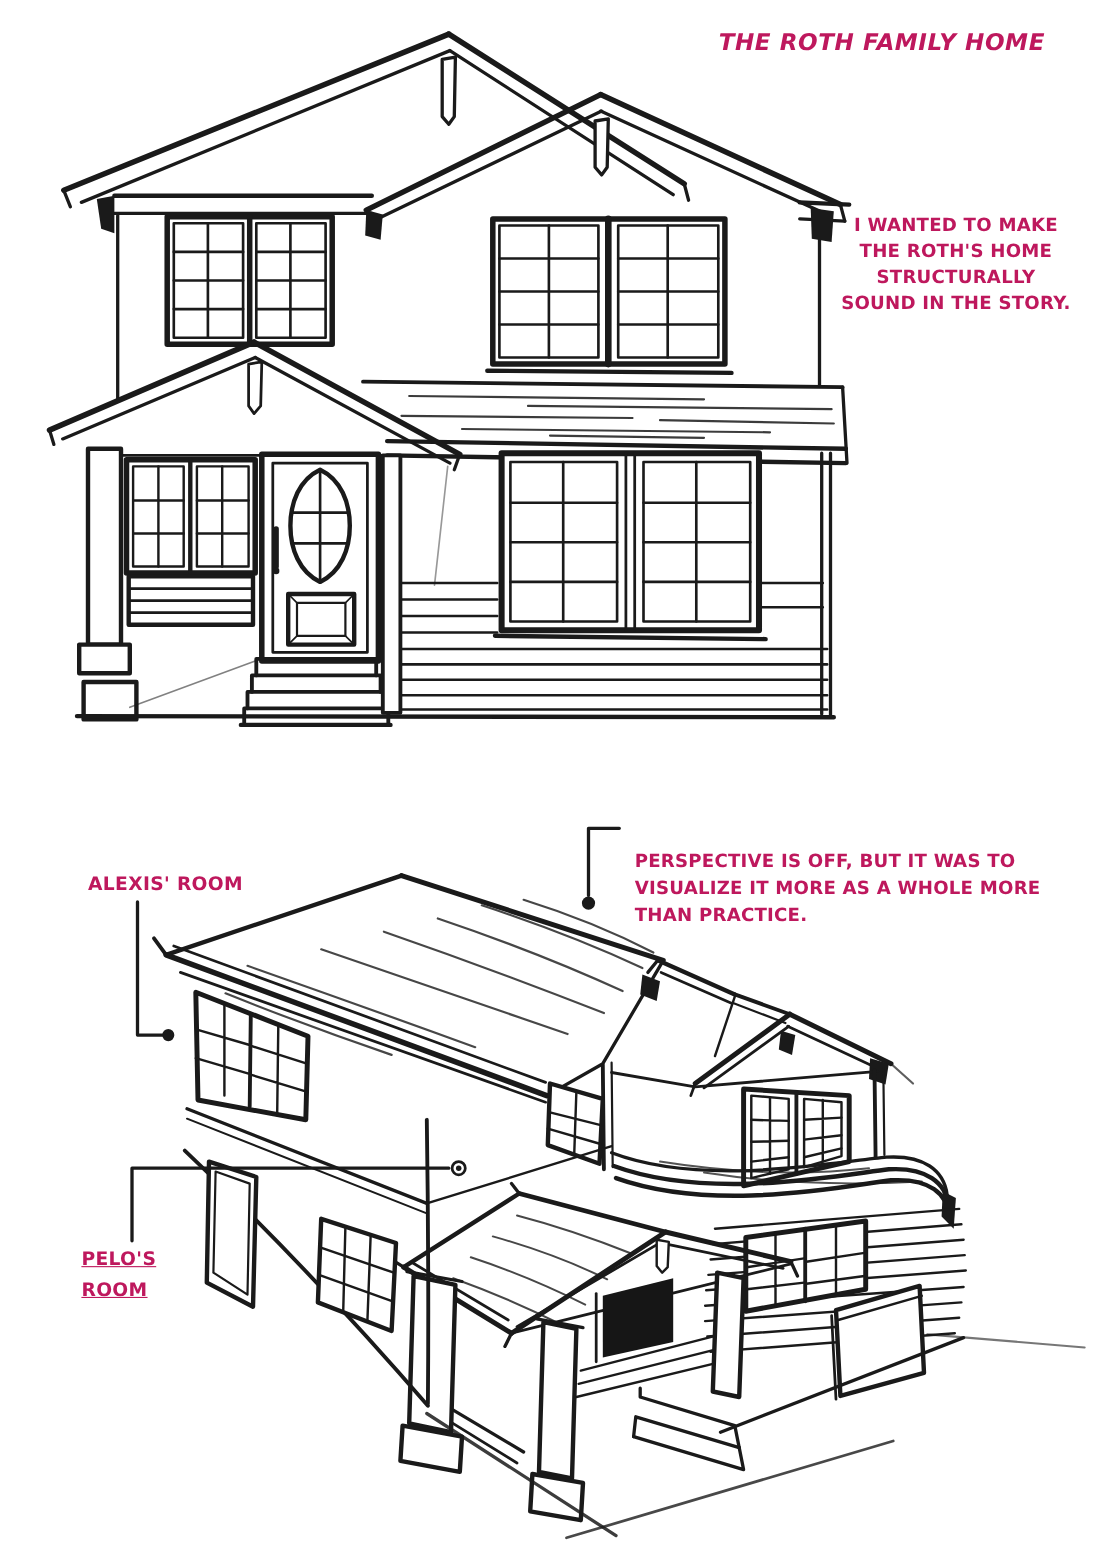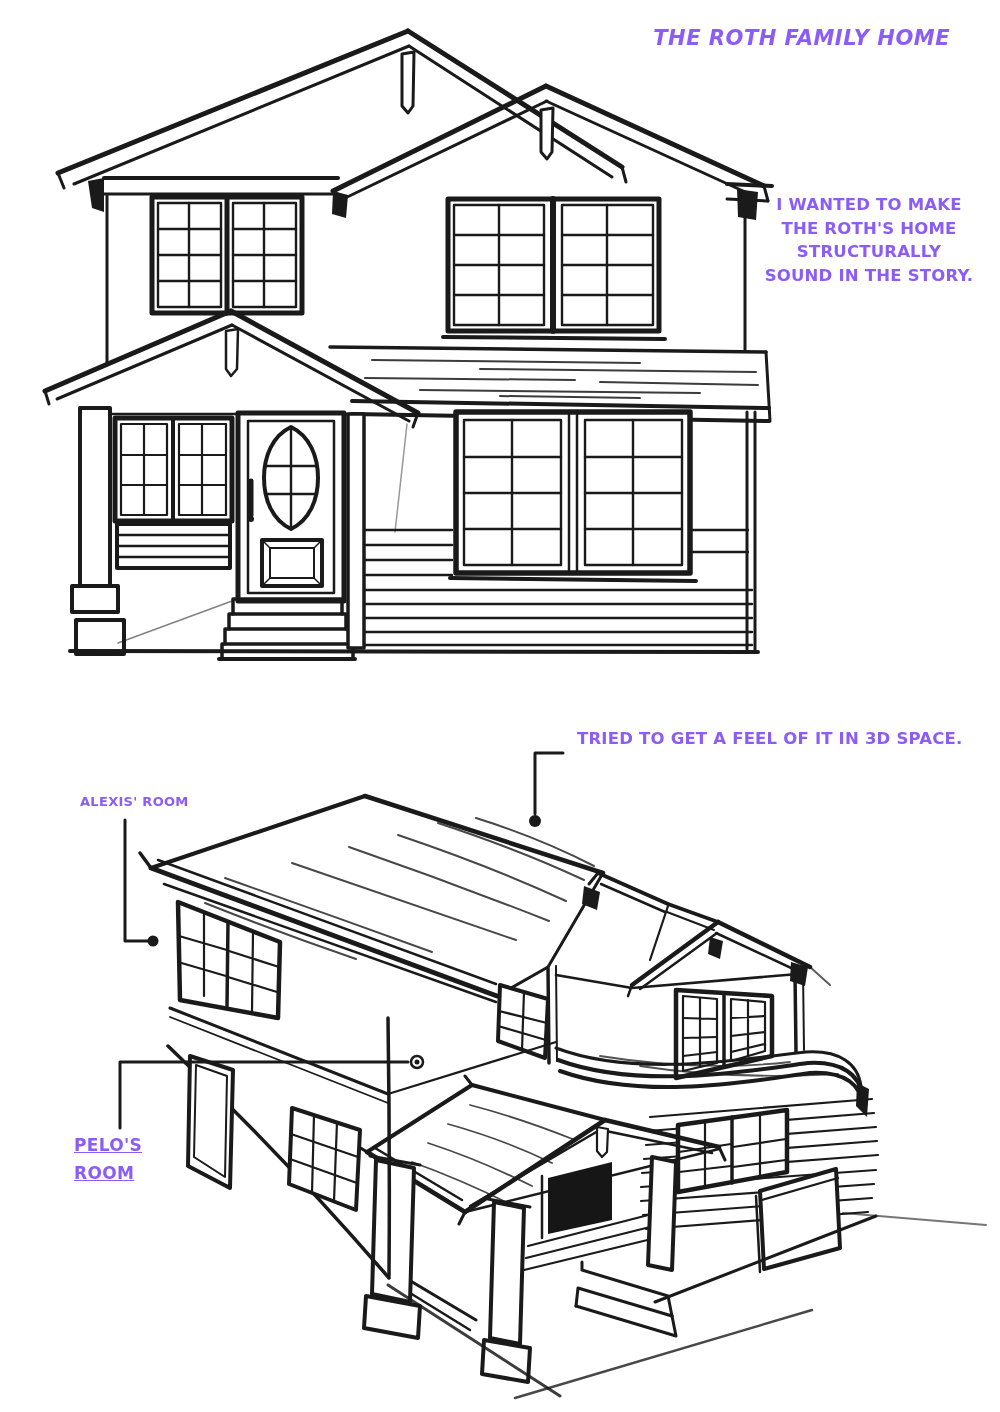--- a/index.html
+++ b/index.html
@@ -1,31 +1,31 @@
 <!DOCTYPE html>
 <html><head>
 <meta charset="utf-8">
 <style>
   html,body{margin:0;padding:0;background:#e8e8e8;}
   .page{
     position:relative;width:1000px;height:1412px;background:#ffffff;
     overflow:hidden;font-family:"DejaVu Sans",sans-serif;color:#1a1a1a;
   }
   .page svg{position:absolute;left:0;top:0;}
-  .txt{position:absolute;font-weight:700;white-space:pre-line;color:#8b5cf6;}
+  .txt{position:absolute;font-weight:700;white-space:pre-line;color:#be185d;}
   .title{
     left:620px;top:26px;width:330px;text-align:right;
     font-size:21px;font-style:italic;letter-spacing:.5px;
   }
   .note-right{left:758px;width:222px;text-align:center;font-size:16.5px;line-height:23.5px;letter-spacing:.2px;}
   .note-intro{top:193px;text-align:center;}
   .note-history{top:310px;}
   .note-3d{left:577px;top:729px;width:420px;font-size:16.5px;letter-spacing:.2px;}
   .note-perspective{left:577px;top:771px;width:420px;font-size:16.5px;line-height:24.5px;letter-spacing:.2px;}
-  .label-alexis{left:80px;top:794px;font-size:13px;letter-spacing:.3px;}
+  .label-alexis{left:80px;top:794px;font-size:17px;letter-spacing:.3px;}
   .label-pelo{left:74px;top:1131px;font-size:17px;line-height:28px;letter-spacing:.3px;text-decoration:underline;}
 </style>
 </head>
 <body>
 
 <div class="page">
 
 <svg width="1000" height="1412" viewBox="0 0 1000 1412" fill="none" stroke="#1a1a1a" stroke-linecap="round" stroke-linejoin="round">
 
   <g>
@@ -325,18 +325,20 @@
       <circle cx="535" cy="821" r="6" fill="#1a1a1a" stroke="none"></circle>
     </g>
   </g>
 </svg>
 
 <div class="txt title">THE ROTH FAMILY HOME</div>
 <div class="txt note-right note-intro">I WANTED TO MAKE
 THE ROTH'S HOME
 STRUCTURALLY
 SOUND IN THE STORY.</div>
-<div class="txt note-3d">TRIED TO GET A FEEL OF IT IN 3D SPACE.</div>
+<div class="txt note-perspective">PERSPECTIVE IS OFF, BUT IT WAS TO
+VISUALIZE IT MORE AS A WHOLE MORE
+THAN PRACTICE.</div>
 <div class="txt label-alexis">ALEXIS' ROOM</div>
 <div class="txt label-pelo">PELO'S
 ROOM</div>
 
 </div>
 
 </body></html>

